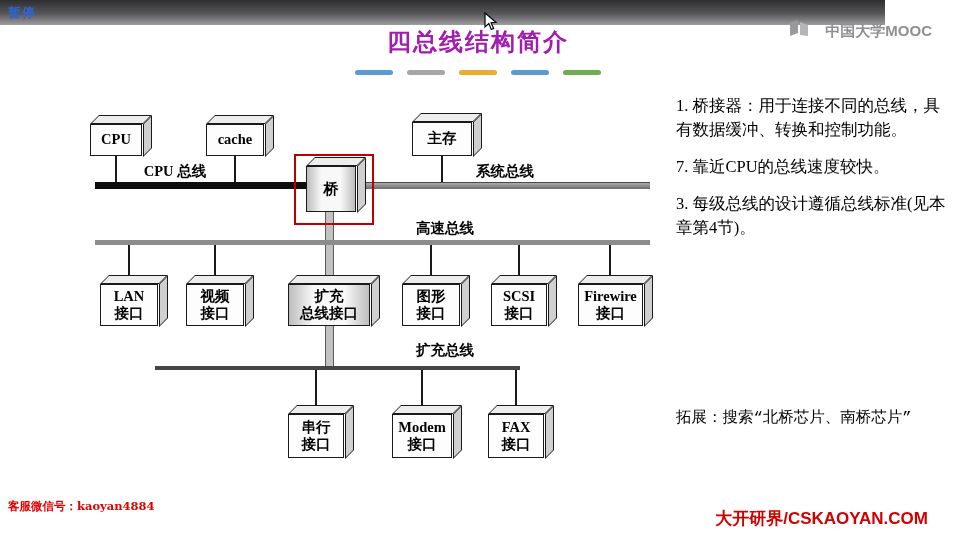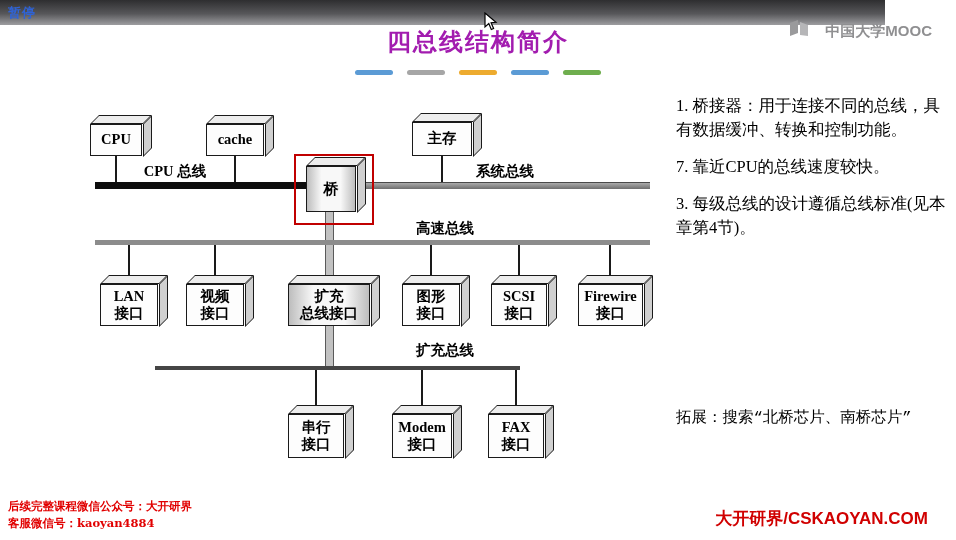--- a/index.html
+++ b/index.html
@@ -205,18 +205,17 @@
   </div>
 
   <div class="notes">
     <p>1. 桥接器：用于连接不同的总线，具有数据缓冲、转换和控制功能。</p>
     <p>7. 靠近CPU的总线速度较快。</p>
     <p>3. 每级总线的设计遵循总线标准(见本章第4节)。</p>
   </div>
   <div class="extension">拓展：搜索“北桥芯片、南桥芯片”</div>
 
   <div class="footer-left">
-    <div>后续完整课程微信公众号：大开研界</div>
     <div>客服微信号：kaoyan4884</div>
   </div>
   <div class="footer-right">大开研界/CSKAOYAN.COM</div>
 
 </div>
 
 </body></html>

